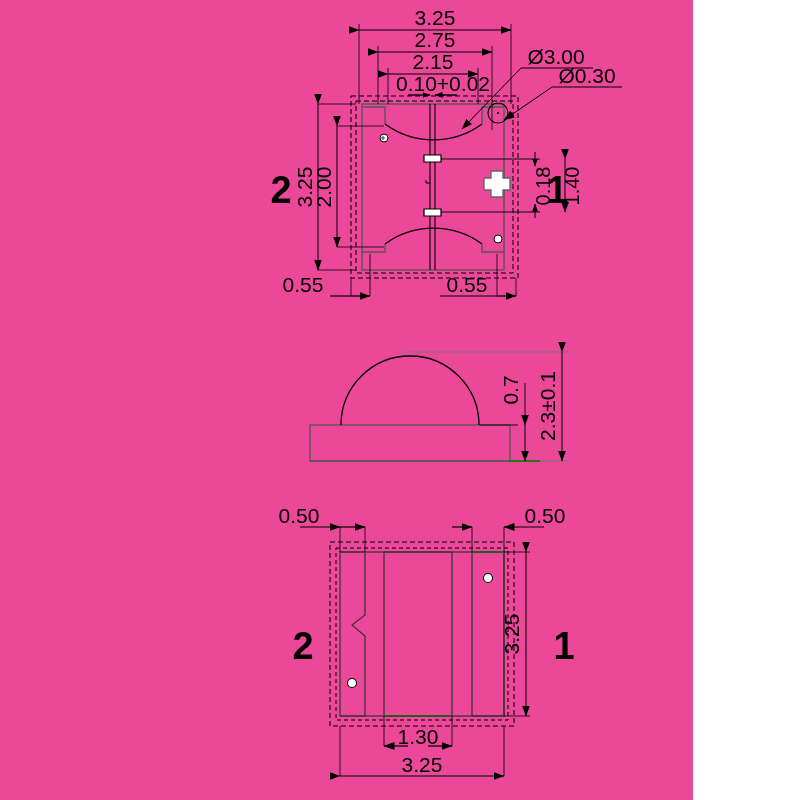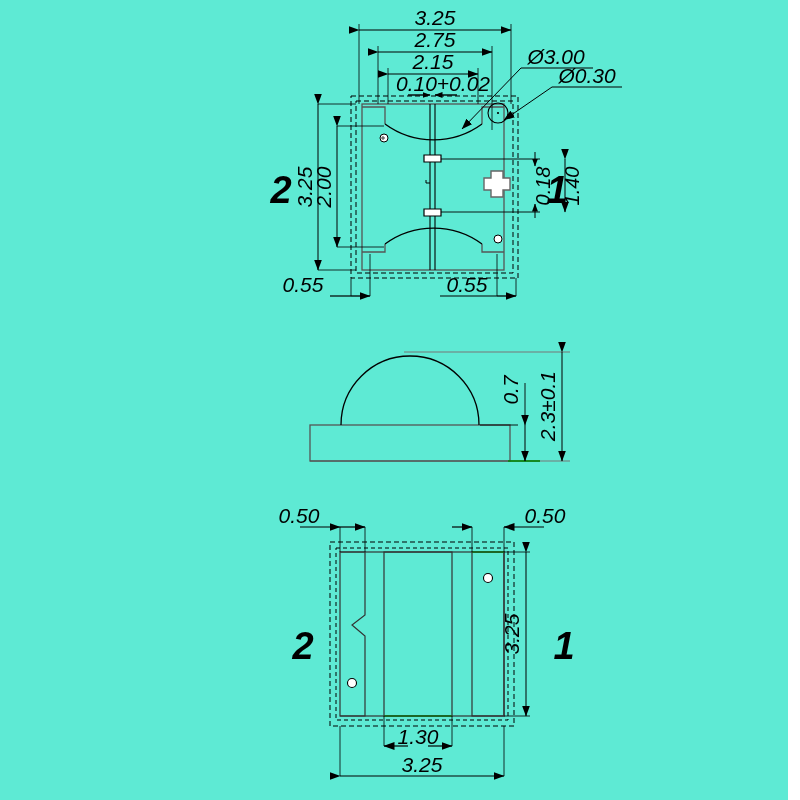--- a/index.html
+++ b/index.html
@@ -1,18 +1,18 @@
 <!DOCTYPE html>
 <html><head>
 <meta charset="utf-8">
 <style>
   html,body{margin:0;padding:0;background:#ffffff;}
   body{width:800px;height:800px;overflow:hidden;
        font-family:"Liberation Sans", sans-serif;}
-  #stage{position:relative;width:788px;height:800px;background:#5eead4;font-style:italic;}
+  #stage{position:relative;width:693px;height:800px;background:#ec4899;}
   svg{display:block;}
   text{font-family:"Liberation Sans", sans-serif;fill:#000;}
 </style>
 </head>
 <body>
 
 <div id="stage">
 <svg width="800" height="800" viewBox="0 0 800 800">
 
   <defs>

